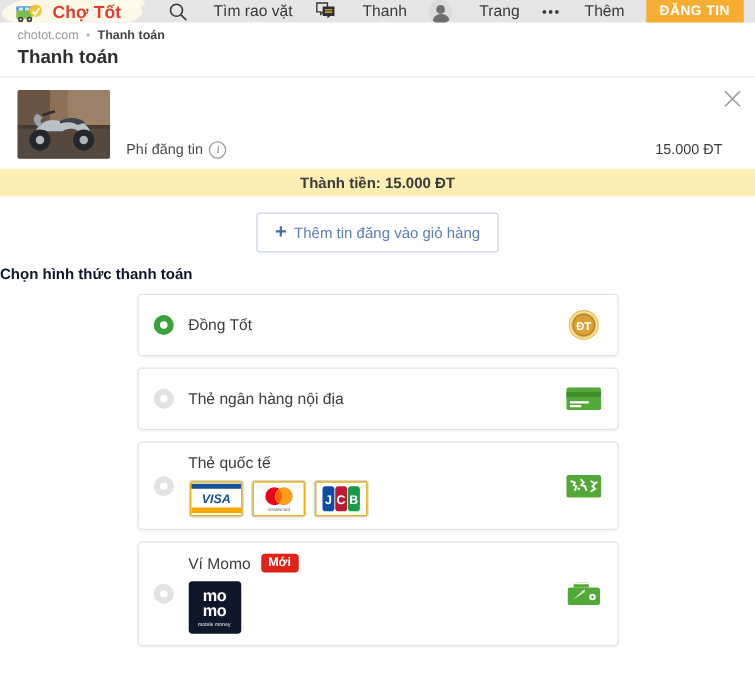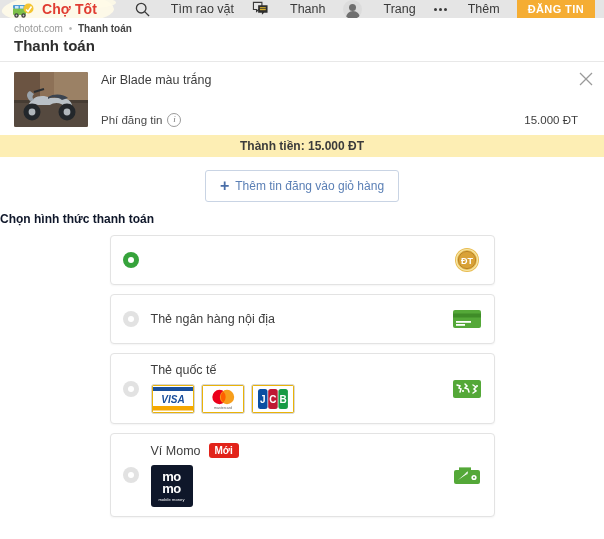--- a/index.html
+++ b/index.html
@@ -468,21 +468,20 @@
           <path d="M16 29 C12 25 12 21 16 19 L20 22 C18 24 18 26 20 28 Z" fill="#9aa3ab"></path>
           <circle cx="18" cy="40" r="8.5" fill="#23272b"></circle>
           <circle cx="18" cy="40" r="3.4" fill="#b0b6bb"></circle>
           <circle cx="53" cy="40" r="8.5" fill="#23272b"></circle>
           <circle cx="53" cy="40" r="3.4" fill="#b0b6bb"></circle>
           <path d="M20 20 L30 17" stroke="#2a2e32" stroke-width="2" fill="none"></path>
         </svg>
       </div>
 
       <div class="item-info">
-        <div class="item-title">Air Blade màu trắng</div>
         <div class="fee-line">
           <div class="fee-label">
             <span>Phí đăng tin</span>
             <span class="info-icon">i</span>
           </div>
           <div class="fee-amount">15.000 ĐT</div>
         </div>
       </div>
 
       <span class="close-x">
@@ -501,20 +500,25 @@
         <span>Thêm tin đăng vào giỏ hàng</span>
       </button>
     </div>
 
     <div class="section-title">Chọn hình thức thanh toán</div>
 
     <div class="options">
 
       <div class="option">
         <span class="radio on"></span>
+        <div class="option-body">
+          <div class="option-label">
+            <span>Đồng Tốt</span>
+          </div>
+        </div>
         <span class="opt-icon">
           <svg width="26" height="26" viewBox="0 0 26 26">
             <circle cx="13" cy="13" r="12" fill="#e8bb4e"></circle>
             <circle cx="13" cy="13" r="10.5" fill="none" stroke="#f6e6a8" stroke-width="1.2"></circle>
             <circle cx="13" cy="13" r="8.6" fill="#d9a236"></circle>
             <circle cx="13" cy="13" r="8.6" fill="none" stroke="#b8842a" stroke-width="1"></circle>
             <text x="13" y="17" font-size="9" font-weight="bold" fill="#ffffff" text-anchor="middle" font-family="Liberation Sans, sans-serif">ĐT</text>
           </svg>
         </span>
       </div>

